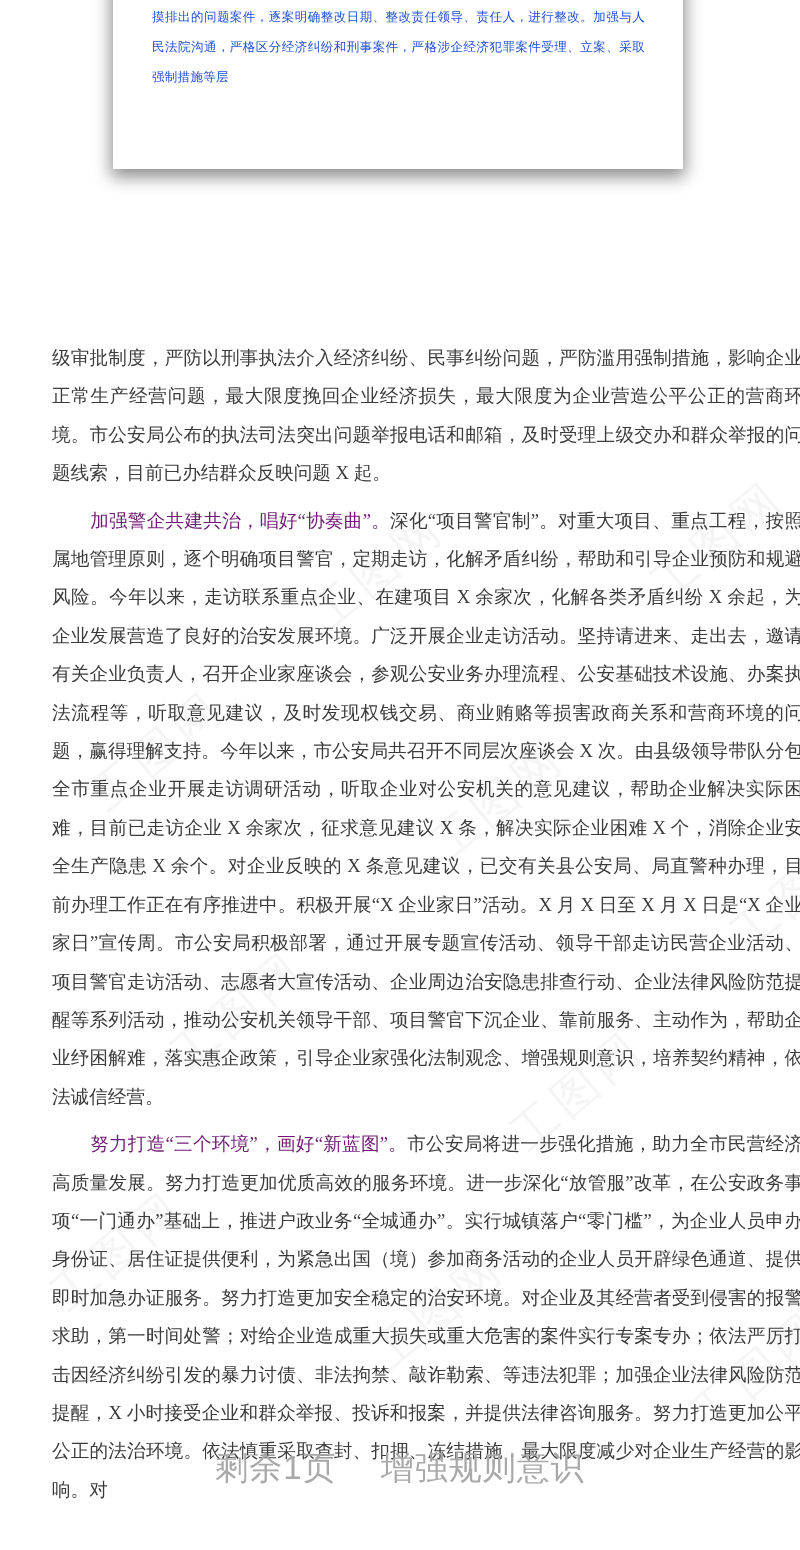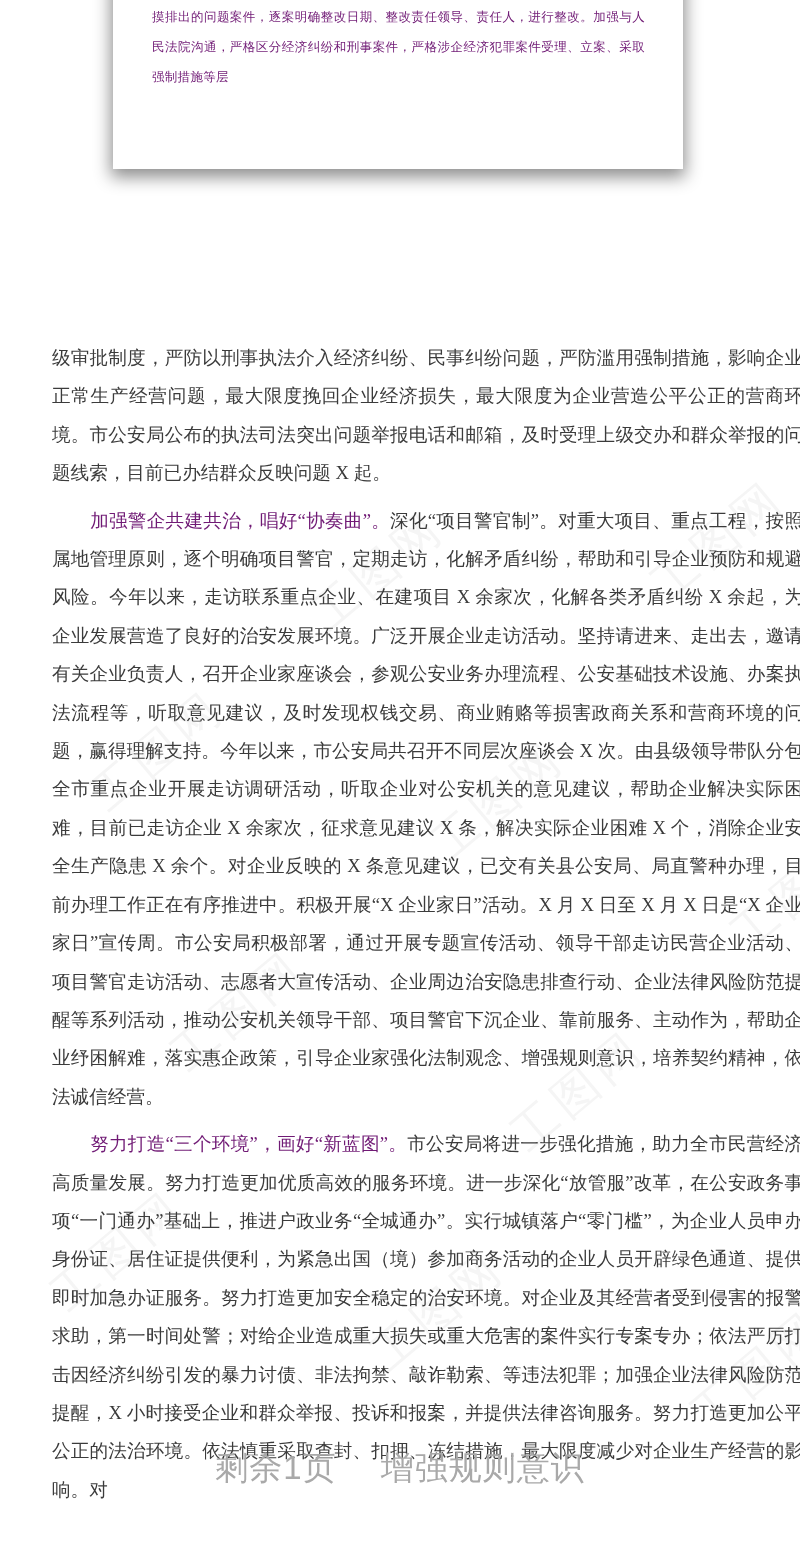--- a/index.html
+++ b/index.html
@@ -22,21 +22,21 @@
     height: 195px;
     background: #ffffff;
     box-shadow: 0 6px 16px 2px rgba(0,0,0,0.45);
     padding: 28px 38px 0 39px;
     overflow: hidden;
     z-index: 3;
   }
   .prev-page-fragment .fragment-text {
     font-size: 12.5px;
     line-height: 30px;
-    color: #701a75;
+    color: #1d4ed8;
     text-align: justify;
     letter-spacing: 0.3px;
   }
 
   
   .watermark-layer {
     position: absolute;
     left: 0; top: 300px;
     width: 800px; height: 1120px;
     overflow: hidden;

